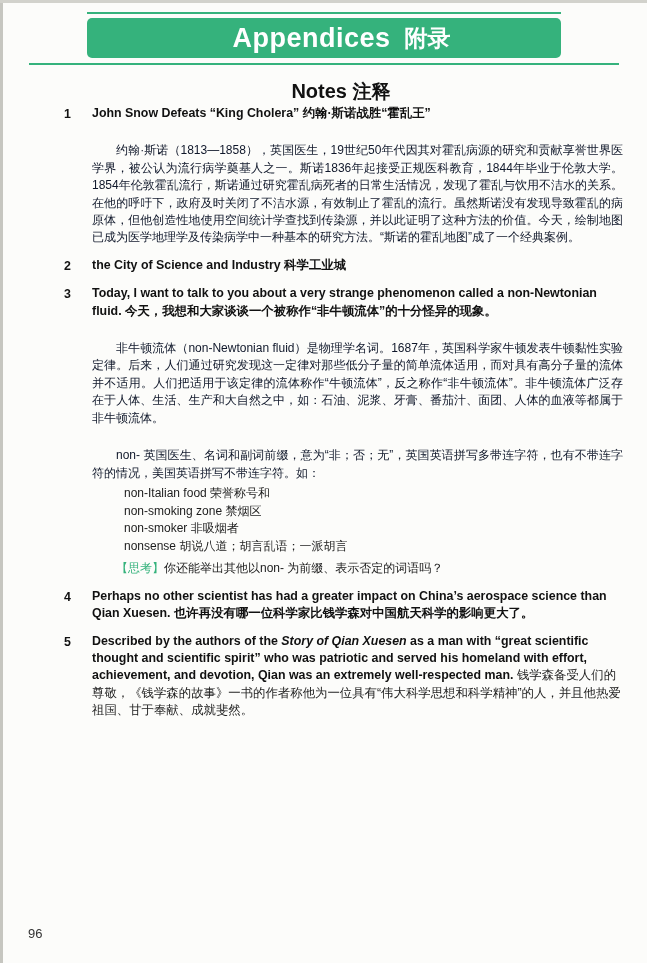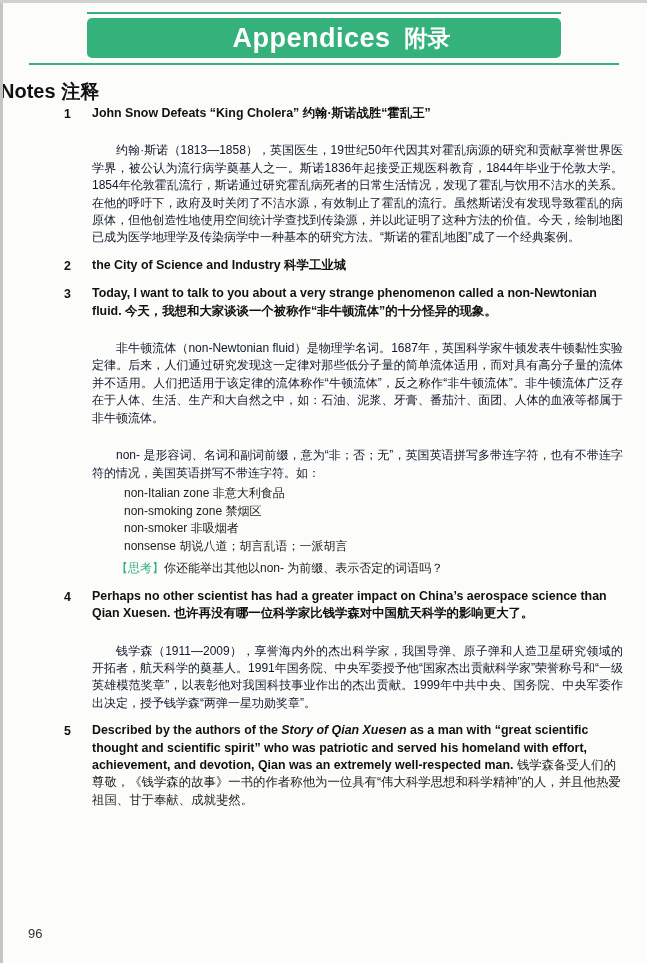--- a/index.html
+++ b/index.html
@@ -18,21 +18,21 @@
   
   .rule-top { width:474px; height:2px; background:var(--green); margin:12px auto 4px auto; }
   .banner {
     width:474px; height:40px; margin:0 auto; background:var(--green);
     border-radius:5px; display:flex; align-items:center; justify-content:center; gap:14px;
   }
   .banner .en { color:#fff; font-size:27px; font-weight:bold; letter-spacing:0.5px;margin-left:36px; }
   .banner .zh { color:#fff; font-size:23px; font-weight:bold; }
   .rule-bottom { width:590px; height:2px; background:var(--green); margin:5px auto 0 auto; }
 
-  .notes-title { text-align:left; margin-top:14px; font-size:20px; font-weight:bold; color:#111; }
+  .notes-title { text-align:center; margin-top:14px; font-size:20px; font-weight:bold; color:#111;padding-left:35px; }
   .notes-title .zh { font-size:19px; }
 
   .unit-row { display:flex; align-items:center; margin:18px 0 14px 64px; }
   .unit-bar { width:7px; height:19px; background:var(--green); margin-right:9px; }
   .unit-label { font-size:16px; color:#333; font-weight:500; letter-spacing:0.3px; }
 
   .content { padding:0 24px 0 64px; }
 
   .note { display:flex; margin-bottom:10px; }
   .note-num { width:28px; flex:0 0 28px; font-size:12.4px; font-weight:bold; color:#111; line-height:17.4px; padding-top:1px; }
@@ -101,41 +101,40 @@
     </div>
 
     <div class="note">
       <div class="note-num">3</div>
       <div class="note-body">
         <div class="note-title">
           <span class="b">Today, I want to talk to you about a very strange phenomenon called a non-Newtonian fluid.</span>
           <span class="b">今天，我想和大家谈谈一个被称作“非牛顿流体”的十分怪异的现象。</span>
         </div>
         <p class="para">非牛顿流体（non-Newtonian fluid）是物理学名词。1687年，英国科学家牛顿发表牛顿黏性实验定律。后来，人们通过研究发现这一定律对那些低分子量的简单流体适用，而对具有高分子量的流体并不适用。人们把适用于该定律的流体称作“牛顿流体”，反之称作“非牛顿流体”。非牛顿流体广泛存在于人体、生活、生产和大自然之中，如：石油、泥浆、牙膏、番茄汁、面团、人体的血液等都属于非牛顿流体。</p>
-        <p class="para">non- 是形容词、名词和副词前缀，意为“非；否；无”，英国英语拼写多带连字符，也有不带连字符的情况，美国英语拼写不带连字符。如：</p>
+        <p class="para">non- 英国医生、名词和副词前缀，意为“非；否；无”，英国英语拼写多带连字符，也有不带连字符的情况，美国英语拼写不带连字符。如：</p>
         <div class="examples">
-          <div class="example-line">non-Italian zone 非意大利食品</div>
+          <div class="example-line">non-Italian food 荣誉称号和</div>
           <div class="example-line">non-smoking zone 禁烟区</div>
           <div class="example-line">non-smoker 非吸烟者</div>
           <div class="example-line">nonsense 胡说八道；胡言乱语；一派胡言</div>
         </div>
         <div class="think">
           <span class="think-label">【思考】</span><span>你还能举出其他以non- 为前缀、表示否定的词语吗？</span>
         </div>
       </div>
     </div>
 
     <div class="note">
       <div class="note-num">4</div>
       <div class="note-body">
         <div class="note-title">
           <span class="b">Perhaps no other scientist has had a greater impact on China’s aerospace science than Qian Xuesen.</span>
           <span class="b">也许再没有哪一位科学家比钱学森对中国航天科学的影响更大了。</span>
         </div>
-        <p class="para">钱学森（1911—2009），享誉海内外的杰出科学家，我国导弹、原子弹和人造卫星研究领域的开拓者，航天科学的奠基人。1991年国务院、中央军委授予他“国家杰出贡献科学家”荣誉称号和“一级英雄模范奖章”，以表彰他对我国科技事业作出的杰出贡献。1999年中共中央、国务院、中央军委作出决定，授予钱学森“两弹一星功勋奖章”。</p>
       </div>
     </div>
 
     <div class="note">
       <div class="note-num">5</div>
       <div class="note-body">
         <div class="note-title">
           <span class="b">Described by the authors of the </span><span class="bi">Story of Qian Xuesen</span><span class="b"> as a man with “great scientific thought and scientific spirit” who was patriotic and served his homeland with effort, achievement, and devotion, Qian was an extremely well-respected man. </span><span class="zh-normal">钱学森备受人们的尊敬，《钱学森的故事》一书的作者称他为一位具有“伟大科学思想和科学精神”的人，并且他热爱祖国、甘于奉献、成就斐然。</span>
         </div>
       </div>

